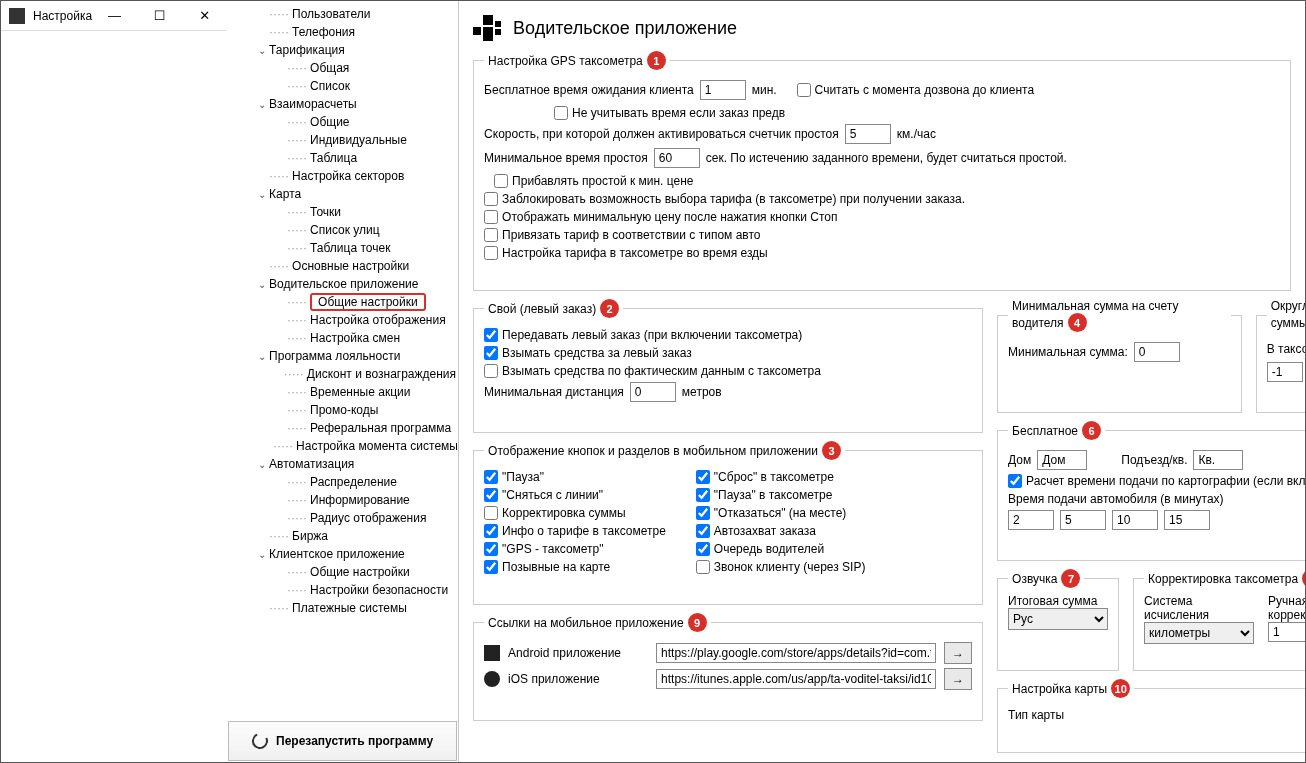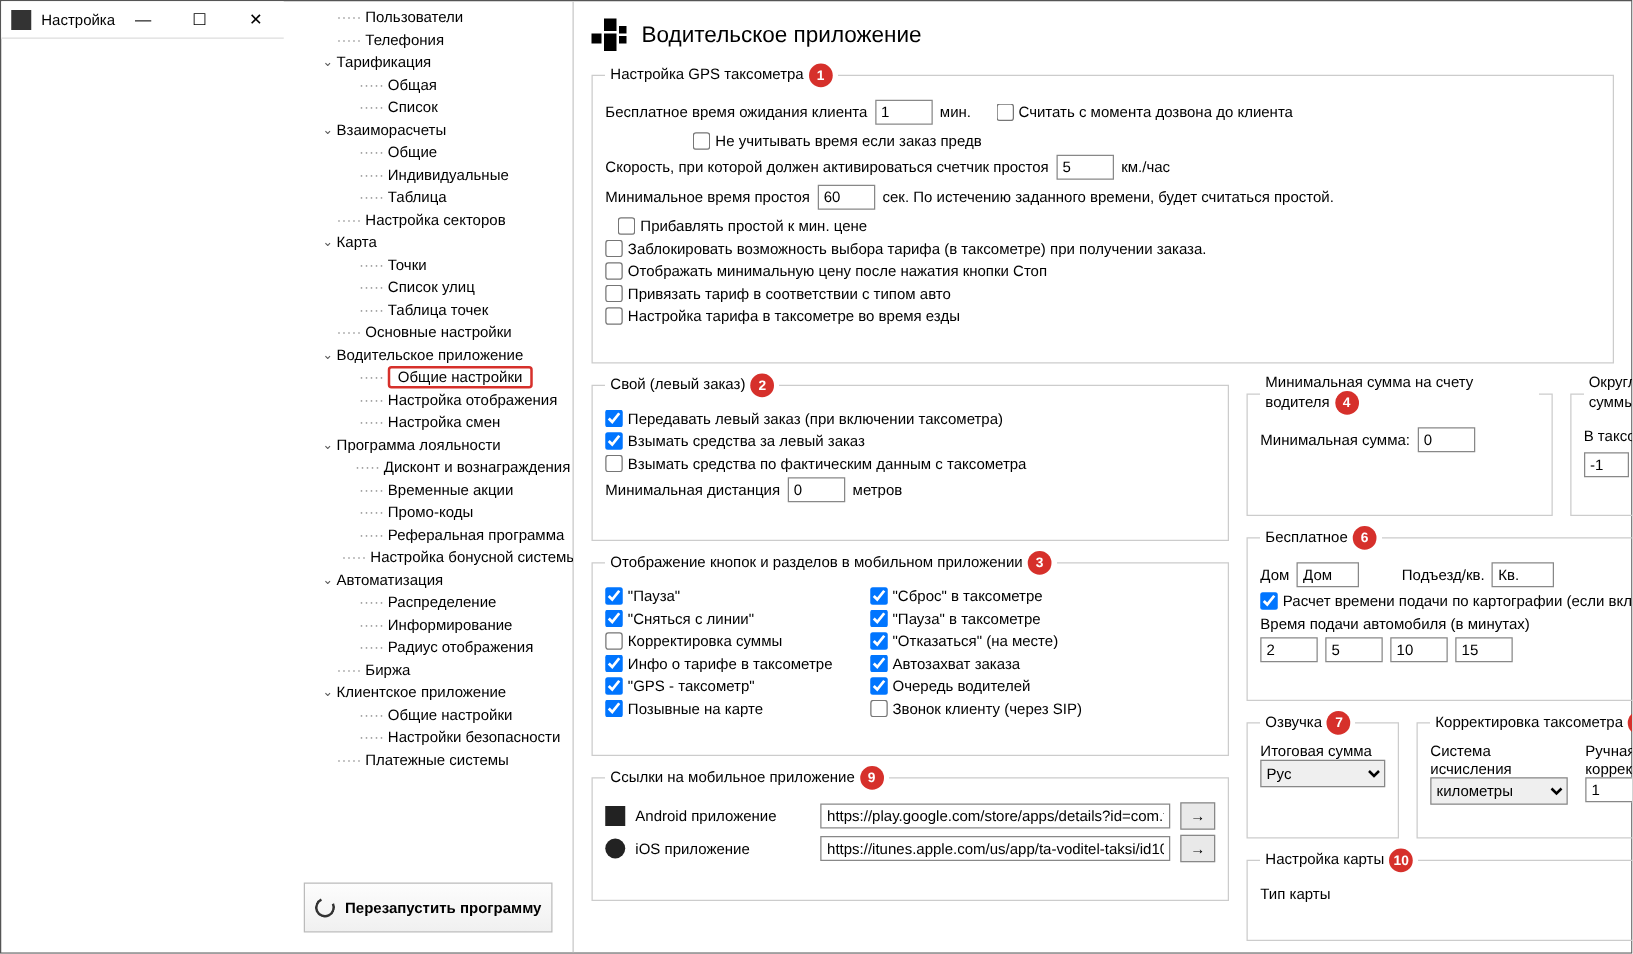--- a/index.html
+++ b/index.html
@@ -11,21 +11,21 @@
   .win-btn { width: 45px; height: 29px; text-align: center; line-height: 29px; font-size: 13px; }
   .main { flex: 1; display: flex; overflow: hidden; }
   .sidebar { width: 232px; border-right: 1px solid #c8c8c8; display: flex; flex-direction: column; }
   .tree { flex: 1; overflow: auto; padding: 4px 0 0 6px; }
   .tree-item { display: flex; align-items: center; height: 18px; padding: 0 2px; cursor: default; white-space:nowrap;}
   .tree-item .twisty { width: 14px; text-align: center; color: #555; font-size: 10px; }
   .tree-item .dot { color: #999; margin-right: 3px; font-size:12px; }
   .tree-item.selected .label { border: 2px solid #d6302b; border-radius: 3px; padding: 0 6px; line-height: 14px; }
   .depth1 { padding-left: 22px; }
   .depth2 { padding-left: 40px; }
-  .restart-btn { height: 40px; border: 1px solid #bbb; background: linear-gradient(#fdfdfd,#f0f0f0); margin: 16px; display: flex; align-items: center; justify-content: center; font-weight: bold; font-size: 12px; gap:8px;}
+  .restart-btn { height: 40px; border: 1px solid #bbb; background: linear-gradient(#fdfdfd,#f0f0f0); margin: 1px; display: flex; align-items: center; justify-content: center; font-weight: bold; font-size: 12px; gap:8px;}
   .restart-btn .ricon { width:16px;height:16px;display:inline-block;border:2px solid #333;border-radius:50%;border-top-color:transparent;transform:rotate(20deg);}
   .content { flex: 1; padding: 10px 14px; overflow: auto; position:relative;}
   .page-title { display:flex; align-items:center; font-size:18px; margin:4px 0 10px; }
   .page-title .logo { width:30px;height:26px;margin-right:10px;background:
      linear-gradient(#000,#000) 0 12px/8px 8px no-repeat,
      linear-gradient(#000,#000) 10px 0/10px 10px no-repeat,
      linear-gradient(#000,#000) 10px 12px/10px 14px no-repeat,
      linear-gradient(#000,#000) 22px 6px/6px 6px no-repeat,
      linear-gradient(#000,#000) 22px 14px/6px 6px no-repeat;}
   fieldset { border:1px solid #ccc; margin:0 0 8px 0; padding:6px 10px 26px; }
@@ -175,21 +175,21 @@
             <span class="label">Промо-коды</span>
           </div>
           <div class="tree-item depth2">
             <span class="twisty"></span>
             <span class="dot">·····</span>
             <span class="label">Реферальная программа</span>
           </div>
           <div class="tree-item depth2">
             <span class="twisty"></span>
             <span class="dot">·····</span>
-            <span class="label">Настройка бонусной системы</span>
+            <span class="label">Настройка момента системы</span>
           </div>
           <div class="tree-item depth1">
             <span class="twisty">⌄</span>
             <span class="label">Автоматизация</span>
           </div>
           <div class="tree-item depth2">
             <span class="twisty"></span>
             <span class="dot">·····</span>
             <span class="label">Распределение</span>
           </div>

